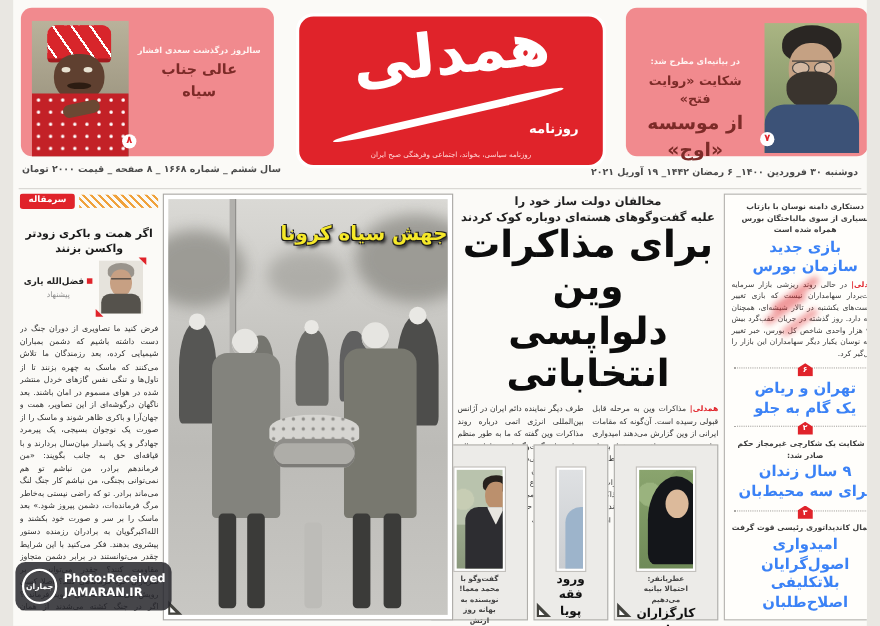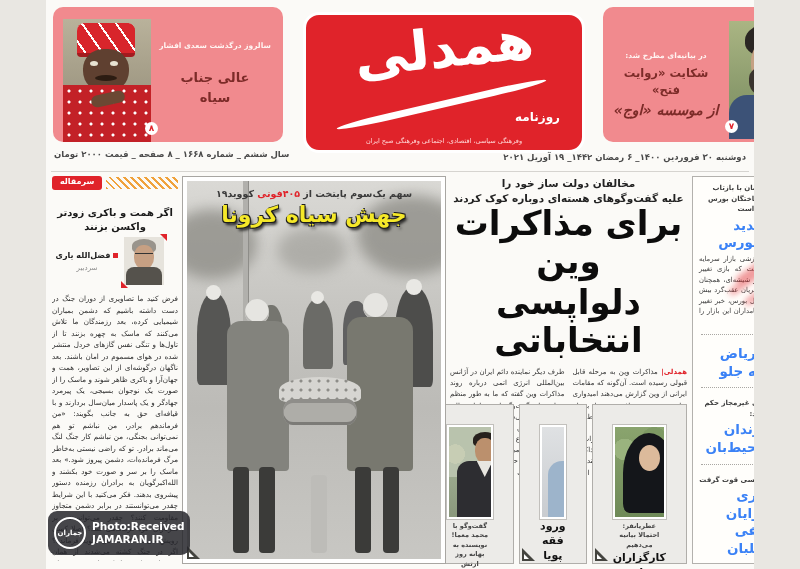--- a/index.html
+++ b/index.html
@@ -1,16 +1,16 @@
 <!DOCTYPE html>
 <html lang="fa" dir="rtl"><head>
 <meta charset="utf-8">
 <style>
   html,body{margin:0;padding:0;background:#e9e7e2;}
-  #canvas{position:relative;width:708px;height:569px;background:#fbfaf7;overflow:hidden;
+  #canvas{position:relative;width:776px;height:569px;background:#fbfaf7;overflow:hidden;
           font-family:"DejaVu Sans",sans-serif;direction:rtl;margin:0 auto;}
   
   .promo{position:absolute;top:7px;height:135px;background:#f18a8e;border-radius:10px;}
   #promo-left{left:7px;width:230px;}
   #promo-right{left:557px;width:220px;}
   .promo .kicker{font-size:7.5px;color:#fff4f2;font-weight:bold;}
   .promo .ptitle{font-size:13px;color:#7c2b28;font-weight:bold;line-height:1.5;}
   .badge{position:absolute;width:13px;height:13px;border-radius:50%;background:#fff;
          color:#e0232a;font-size:9px;font-weight:bold;text-align:center;line-height:13px;z-index:3;}
   
@@ -111,22 +111,22 @@
   .carrier-head{position:absolute;border-radius:50%;background:#e6e5e1;box-shadow:inset 0 -3px 0 #b9b8b4;}
   .carrier-body{position:absolute;border-radius:14px 14px 4px 4px;}
   .legs{position:absolute;bottom:6px;width:16px;height:86px;background:#3b3b39;border-radius:4px;}
   #tray{position:absolute;left:96px;top:218px;width:74px;height:26px;border-radius:10px/12px;
         background:#aeada8;box-shadow:inset 0 4px 0 #8f8e8a,inset 0 -3px 0 #7c7b77;}
   #shroud{position:absolute;left:92px;top:196px;width:82px;height:26px;border-radius:50% 50% 20% 20%;
         background:radial-gradient(circle 1.5px at 4px 4px,#8e8d89 1px,transparent 2px) 0 0/9px 9px,#d6d5d1;}
   #photo-kicker{position:absolute;left:0;right:0;top:7px;text-align:center;z-index:5;
         font-size:9.5px;font-weight:bold;color:#3b3b3b;}
   #photo-kicker .hl{color:#e0232a;}
-  #photo-title{position:absolute;left:0;right:0;top:21px;text-align:center;z-index:5;
-        font-size:22px;font-weight:bold;color:#f5e829;
+  #photo-title{position:absolute;left:0;right:0;top:21px;text-align:right;z-index:5;
+        font-size:18px;font-weight:bold;color:#f5e829;
         text-shadow:1px 1px 0 #1d1d1d,-1px 1px 0 #1d1d1d,1px -1px 0 #1d1d1d,2px 3px 3px rgba(0,0,0,.8);}
   
   #editorial{position:absolute;left:6px;top:176px;width:126px;height:388px;overflow:hidden;}
   #ed-labelrow{display:flex;align-items:center;height:14px;gap:4px;}
   #ed-stripes{flex:1;height:12px;background:repeating-linear-gradient(45deg,#f0a23c 0 2px,#fbfaf7 2px 5px);}
   #ed-label{background:#e0232a;color:#fff;font-size:8px;font-weight:bold;border-radius:3px;
             padding:1px 8px 2px;line-height:1.3;}
   #ed-head{font-size:10px;font-weight:bold;color:#1a1a1a;text-align:center;line-height:1.35;margin:16px 0 4px;}
   #ed-author{position:relative;height:52px;margin-bottom:4px;}
   #ed-photo{position:absolute;right:14px;top:0;width:40px;height:48px;background:#e6e3dc;}
@@ -167,48 +167,48 @@
       <div class="clown-face">
         <i class="clown-eye" style="left:7px;"></i>
         <i class="clown-eye" style="left:27px;"></i>
         <i class="clown-mus"></i>
       </div>
       <div class="clown-body"></div>
       <div class="clown-hand"></div>
     </div>
     <div style="position:absolute;right:10px;left:104px;top:34px;text-align:center;">
       <div class="kicker">سالروز درگذشت سعدی افشار</div>
-      <div class="ptitle" style="margin-top:18px;">عالی جناب</div>
+      <div class="ptitle" style="margin-top:4px;">عالی جناب</div>
       <div class="ptitle">سیاه</div>
     </div>
     <div class="badge" style="left:92px;bottom:7px;">۸</div>
   </div>
 
   <div id="masthead">
     <div id="logo">همدلی</div>
     <div id="logo-swoosh"></div>
     <div id="logo-label">روزنامه</div>
-    <div id="tagline">وفرهنگی سیاسی، اقتصادی، اجتماعی وفرهنگی صبح ایران</div>
+    <div id="tagline">روزنامه سیاسی، بخواند، اجتماعی وفرهنگی صبح ایران</div>
   </div>
 
   <div class="promo" id="promo-right">
     <div class="photo-frame" id="critic-photo">
       <div class="man-hair"></div>
       <div class="man-face"></div>
       <div class="man-glass">
           <i></i>
           <i></i>
         </div>
       <div class="man-beard"></div>
       <div class="man-shirt"></div>
     </div>
     <div style="position:absolute;right:104px;left:10px;top:44px;text-align:center;">
       <div class="kicker">در بیانیه‌ای مطرح شد:</div>
       <div class="ptitle" style="font-size:11.5px;margin-top:5px;">شکایت «روایت فتح»</div>
-      <div class="ptitle" style="font-size:14px;font-style:italic;">از موسسه «اوج»</div>
+      <div class="ptitle" style="font-size:17px;">از موسسه «اوج»</div>
     </div>
     <div class="badge" style="left:122px;bottom:9px;">۷</div>
   </div>
 
   <div class="dateline" id="date-right">دوشنبه ۳۰ فروردین ۱۴۰۰_ ۶ رمضان ۱۴۴۲_ ۱۹ آوریل ۲۰۲۱</div>
   <div class="dateline" id="date-left">سال ششم _ شماره ۱۶۶۸ _ ۸ صفحه _ قیمت ۲۰۰۰ تومان</div>
   <div id="rule-top"></div>
 
   <div id="sidebar">
     <div>
@@ -324,23 +324,20 @@
         
       </div>
       <div class="fold">
           <i></i>
         </div>
     </div>
   </div>
 
   <div id="photo">
     <div id="scene">
-      <div id="photo-kicker">
-        <span>سهم یک‌سوم پایتخت از </span><span class="hl">۴۰۵فوتی</span><span> کووید۱۹</span>
-      </div>
       <div id="photo-title">جهش سیاه کرونا</div>
       <div class="tree" style="left:-20px;top:28px;width:90px;height:70px;"></div>
       <div class="tree" style="left:170px;top:14px;width:110px;height:80px;"></div>
       <div class="tree" style="left:90px;top:46px;width:70px;height:46px;opacity:.5;"></div>
       <div class="pole"></div>
 
       <div class="crowd" style="left:10px;top:112px;width:34px;height:92px;background:#565654;"></div>
       <div class="mask" style="left:19px;top:104px;width:15px;height:15px;"></div>
       <div class="crowd" style="left:208px;top:106px;width:38px;height:100px;background:#4d4d4b;"></div>
       <div class="mask" style="left:219px;top:98px;width:16px;height:16px;"></div>
@@ -377,21 +374,21 @@
     <div id="ed-author">
       <div id="ed-photo">
         <i class="corner c-tr"></i>
         <i class="corner c-bl"></i>
         <div class="ed-hair"></div>
         <div class="ed-face"></div>
         <div class="ed-glass"></div>
         <div class="ed-shirt"></div>
       </div>
       <div id="ed-name">فضل‌الله یاری</div>
-      <div id="ed-role">سردبیر</div>
+      <div id="ed-role">پیشنهاد</div>
     </div>
     <div id="ed-body">فرض کنید ما تصاویری از دوران جنگ در دست داشته باشیم که دشمن بمباران شیمیایی کرده، بعد رزمندگان ما تلاش می‌کنند که ماسک به چهره بزنند تا از تاول‌ها و تنگی نفس گازهای خردل منتشر شده در هوای مسموم در امان باشند. بعد ناگهان درگوشه‌ای از این تصاویر، همت و جهان‌آرا و باکری ظاهر شوند و ماسک را از صورت یک نوجوان بسیجی، یک پیرمرد جهادگر و یک پاسدار میان‌سال بردارند و با قیافه‌ای حق به جانب بگویند: «من فرماندهم برادر، من نباشم تو هم نمی‌توانی بجنگی، من نباشم کار جنگ لنگ می‌ماند برادر. تو که راضی نیستی به‌خاطر مرگ فرمانده‌ات، دشمن پیروز شود.» بعد ماسک را بر سر و صورت خود بکشند و الله‌اکبرگویان به برادران رزمنده دستور پیشروی بدهند. فکر می‌کنید با این شرایط چقدر می‌توانستند در برابر دشمن متجاوز مقاومت کنند؟ چقدر می‌توانستند بر سربازان خود فرماندهی کنند؟ اصلا کسی رویش می‌شد که به آنان بگوید فرمانده؟ اگر در جنگ کشته می‌شدند از همان بسیجیانی که ماسک از صورت‌شان برداشته بودند، کسی حاضر بود زیر تابوت‌شان را بگیرد، شهیدشان بخواند؟ کسی دوست داشت بعد از جنگ، نام‌شان را...</div>
   </div>
 
   <div id="watermark">
     <div id="wm-logo">جماران</div>
     <div id="wm-text">
       <div>Photo:Received</div>
       <div>JAMARAN.IR</div>
     </div>

